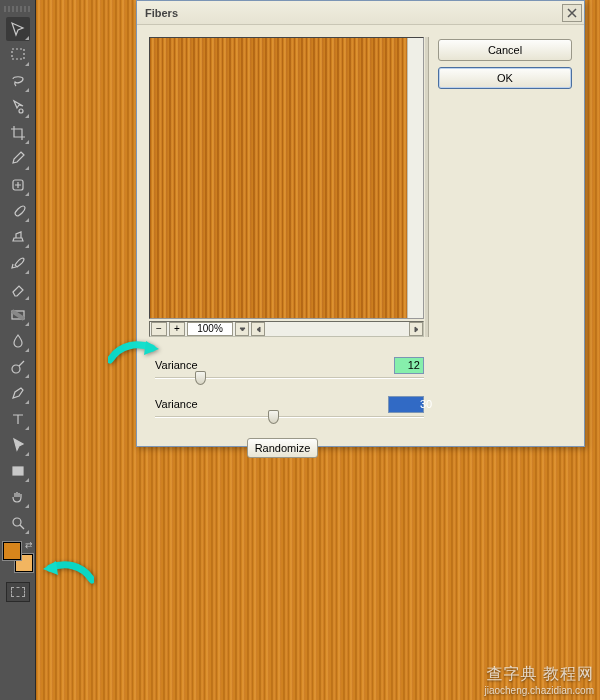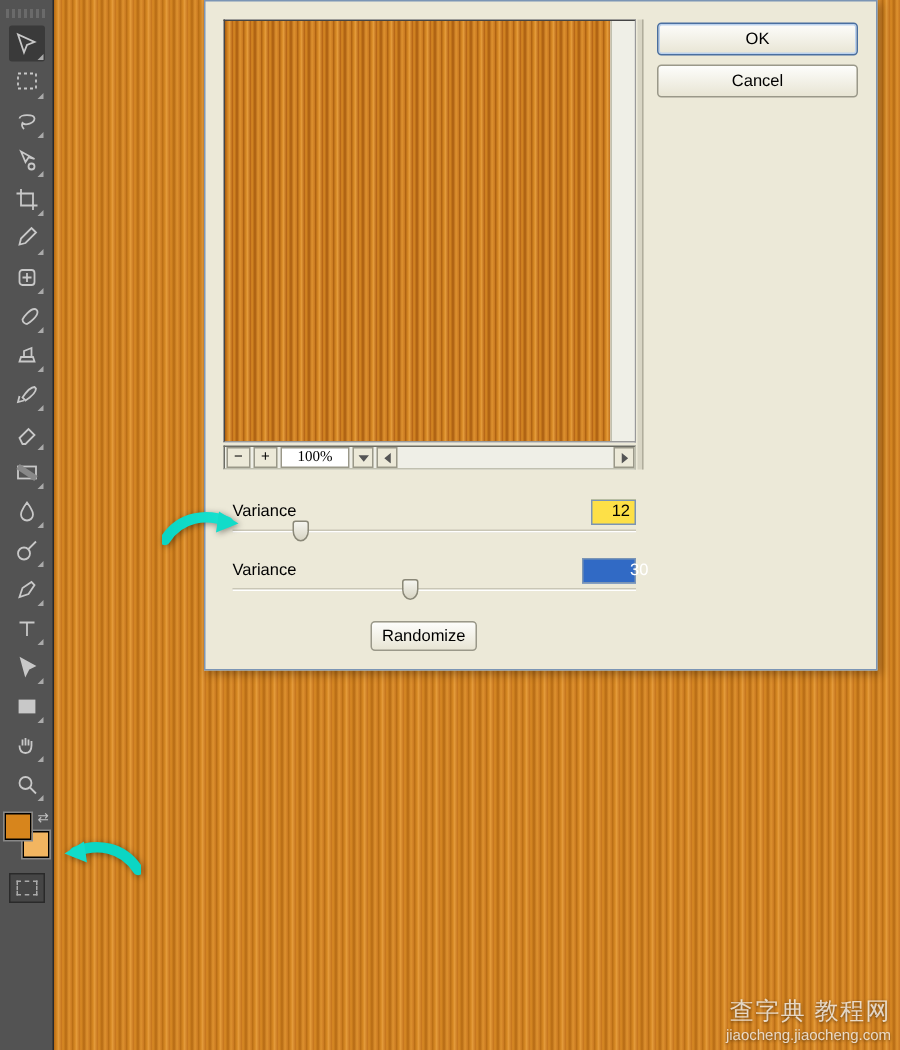--- a/index.html
+++ b/index.html
@@ -52,21 +52,21 @@
 
 .dlg-body { position: relative; padding: 10px 12px; height: calc(100% - 24px); }
 
 .preview-panel { position: absolute; left: 12px; top: 12px; width: 275px; height: 282px;
   background: #fff; border: 1px inset #999; }
 .preview-scroll-v { position: absolute; right: 0; top: 0; width: 16px; bottom: 0; background: #efefe7; border-left: 1px solid #c0c0b0; }
 .preview-scrollbar-track { position: absolute; left: 12px; top: 296px; width: 275px; height: 16px;
   background: #efefe7; border: 1px inset #c0c0b0; display: flex; align-items: center; }
 .zoom-controls { position: absolute; left: 14px; top: 296px; height: 16px; display: flex; align-items: center; gap: 2px; }
 .zc-btn { width: 16px; height: 14px; border: 1px solid #9a9889; background: #ece9d8; font-size: 10px; text-align: center; line-height: 12px; cursor: pointer; }
-.zc-pct { width: 46px; height: 14px; border: 1px solid #9a9889; background: #fff; font-size: 10px; text-align: center; line-height: 12px; font-family: Liberation Serif, serif; }
+.zc-pct { width: 46px; height: 14px; border: 1px solid #9a9889; background: #fff; font-size: 10px; text-align: center; line-height: 12px; }
 .sb-arrow { width: 14px; height: 14px; border: 1px solid #9a9889; background: #ece9d8; display: flex; align-items: center; justify-content: center; }
 .sb-arrow svg { width: 7px; height: 7px; stroke: #555; fill: #555; }
 
 .preview-img { position: absolute; left: 0; top: 0; right: 16px; bottom: 0;
   background: repeating-linear-gradient(90deg,
     #a85c10 0px,#d88a24 2px,#e39a3a 3px,#b86818 5px,
     #d88a24 6px,#a85c10 8px,#de922f 10px,#c87820 12px);
 }
 
 .btn-col { position: absolute; right: 12px; top: 14px; width: 134px; display: flex; flex-direction: column; gap: 6px; }
@@ -75,21 +75,21 @@
 .ps-btn.default { border: 1px solid #4a6fa0; box-shadow: 0 0 0 1px #bcd2ee inset; }
 
 
 .under-panel { position: absolute; left: 288px; top: 12px; width: 4px; height: 300px; background: #d8d5c4; border-right: 1px solid #b0ad9c; }
 
 .slider-row { position: absolute; left: 18px; width: 269px; }
 .slider-row.var { top: 334px; }
 .slider-row.str { top: 373px; }
 .slider-label { display: inline-block; }
 .slider-input { position: absolute; right: 0; top: -2px; width: 30px; height: 17px;
-  border: 1px solid #7b95b5; background: #fde047; text-align: right; padding-right: 3px; font-size: 11px; line-height: 15px; }
+  border: 1px solid #7b95b5; background: #86efac; text-align: right; padding-right: 3px; font-size: 11px; line-height: 15px; }
 .slider-input.selected { background: #316ac5; color: #fff; padding-left: 31px; }
 .slider-track { position: absolute; left: 0; right: 0; top: 18px; height: 2px;
   background: #c9c6b5; border-bottom: 1px solid #fff; }
 .slider-thumb { position: absolute; top: 12px; width: 11px; height: 14px; cursor: pointer; }
 .slider-thumb::before { content: ""; position: absolute; inset: 0;
   background: linear-gradient(#f5f5ef,#d8d5c4); border: 1px solid #8a8878; border-radius: 2px 2px 50% 50%; }
 
 .randomize-btn { position: absolute; left: 110px; top: 413px; width: 71px; height: 20px;
   border: 1px solid #9a9889; background: linear-gradient(#fdfdfb,#e8e5d4); border-radius: 3px;
   text-align: center; line-height: 18px; cursor: pointer; }
@@ -242,20 +242,28 @@
     <div class="swatch-fg" style="background:#d7851c"></div>
     <div class="swatch-swap">⇄</div>
   </div>
 
   <div class="qm">
       <div class="qm-inner"></div>
     </div>
 </div>
 
 <div class="dialog">
+  <div class="titlebar">
+    <span class="titlebar-title">Fibers</span>
+    <div class="title-close">
+      <svg viewBox="0 0 10 10">
+          <path d="M1 1l8 8M9 1l-8 8"></path>
+        </svg>
+    </div>
+  </div>
 
   <div class="dlg-body">
     <div class="under-panel"></div>
 
     <div class="preview-panel">
       <div class="preview-img"></div>
       <div class="preview-scroll-v"></div>
     </div>
 
     <div class="preview-scrollbar-track">
@@ -277,22 +285,22 @@
           </svg>
         </div>
       <div class="sb-arrow">
           <svg viewBox="0 0 7 7">
             <path d="M5 1L2 3.5 5 6z"></path>
           </svg>
         </div>
     </div>
 
     <div class="btn-col">
+      <div class="ps-btn">Cancel</div>
       <div class="ps-btn default">OK</div>
-      <div class="ps-btn">Cancel</div>
     </div>
 
     <div class="slider-row var">
       <span class="slider-label">Variance</span>
       <div class="slider-input">12</div>
       <div class="slider-track"></div>
       <div class="slider-thumb" style="left:15%"></div>
     </div>
 
     <div class="slider-row str">
@@ -320,14 +328,14 @@
 </div>
 <div class="arrow-annot" style="left:42px; top:558px;">
   <svg width="52" height="28" viewBox="0 0 52 28">
     <path d="M50 22 C 40 6, 22 4, 8 10" stroke="#0bd6c4" stroke-width="7" fill="none" stroke-linecap="round"></path>
     <path d="M14 3 L1 11 L16 17 Z" fill="#12dcc9"></path>
   </svg>
 </div>
 
 <div class="watermark">
   <div class="l1">查字典 教程网</div>
-  <div class="l2">jiaocheng.jiaocheng.com</div>
+  <div class="l2">jiaocheng.chazidian.com</div>
 </div>
 
 </body></html>

